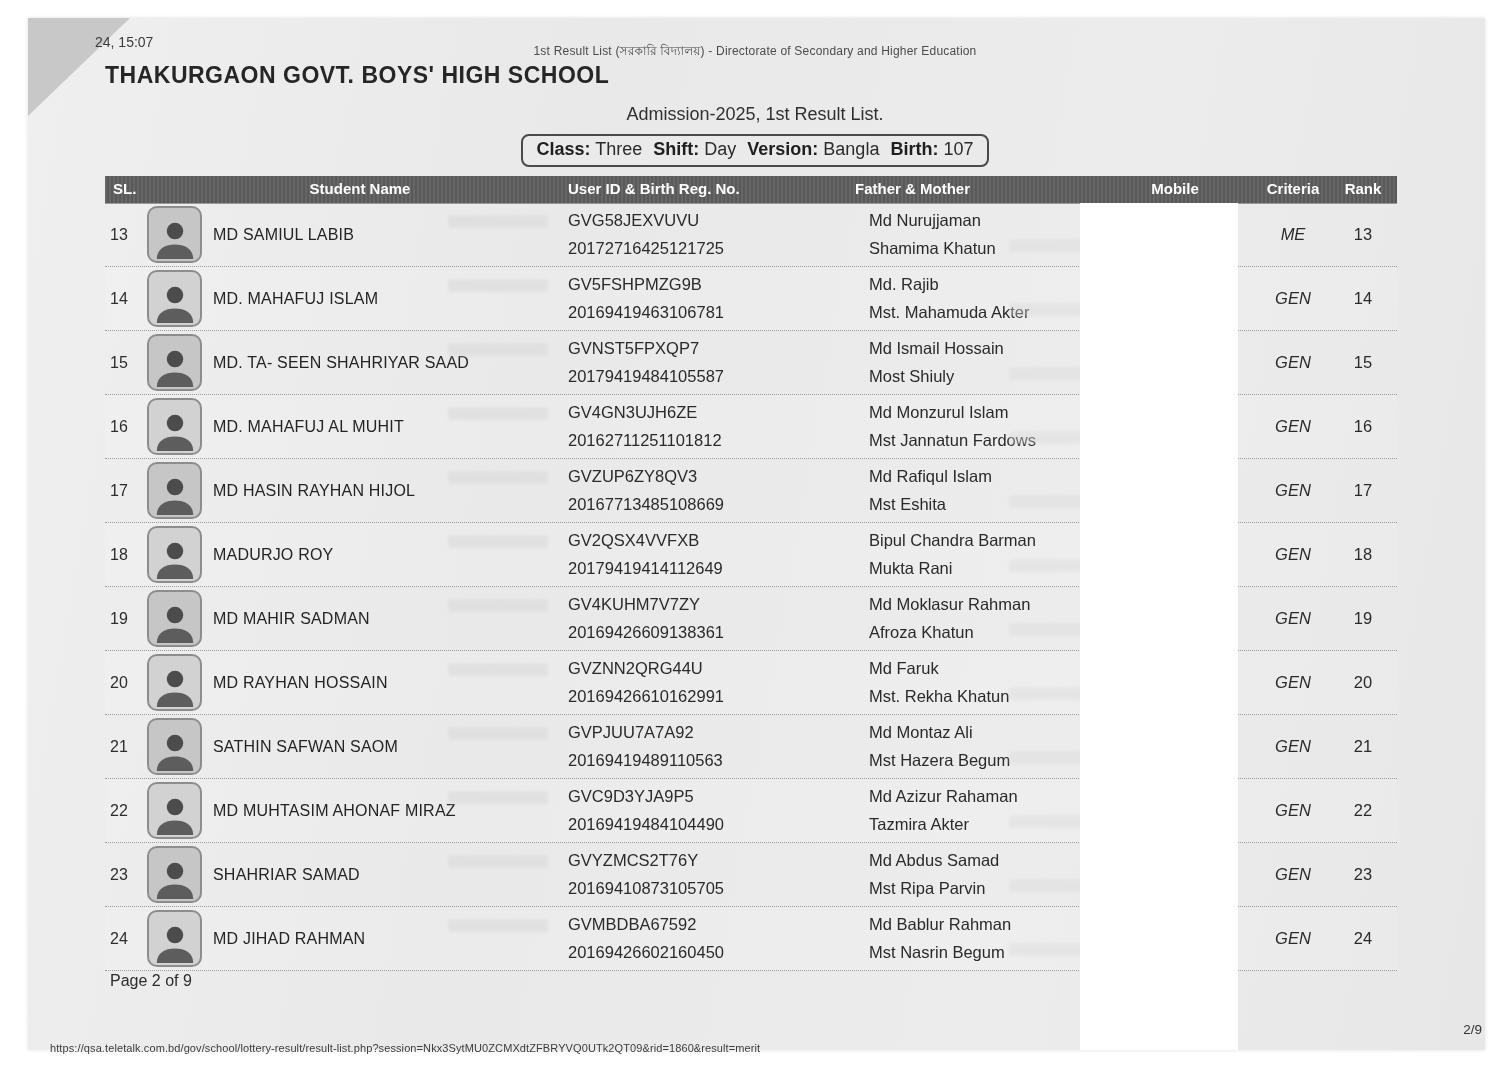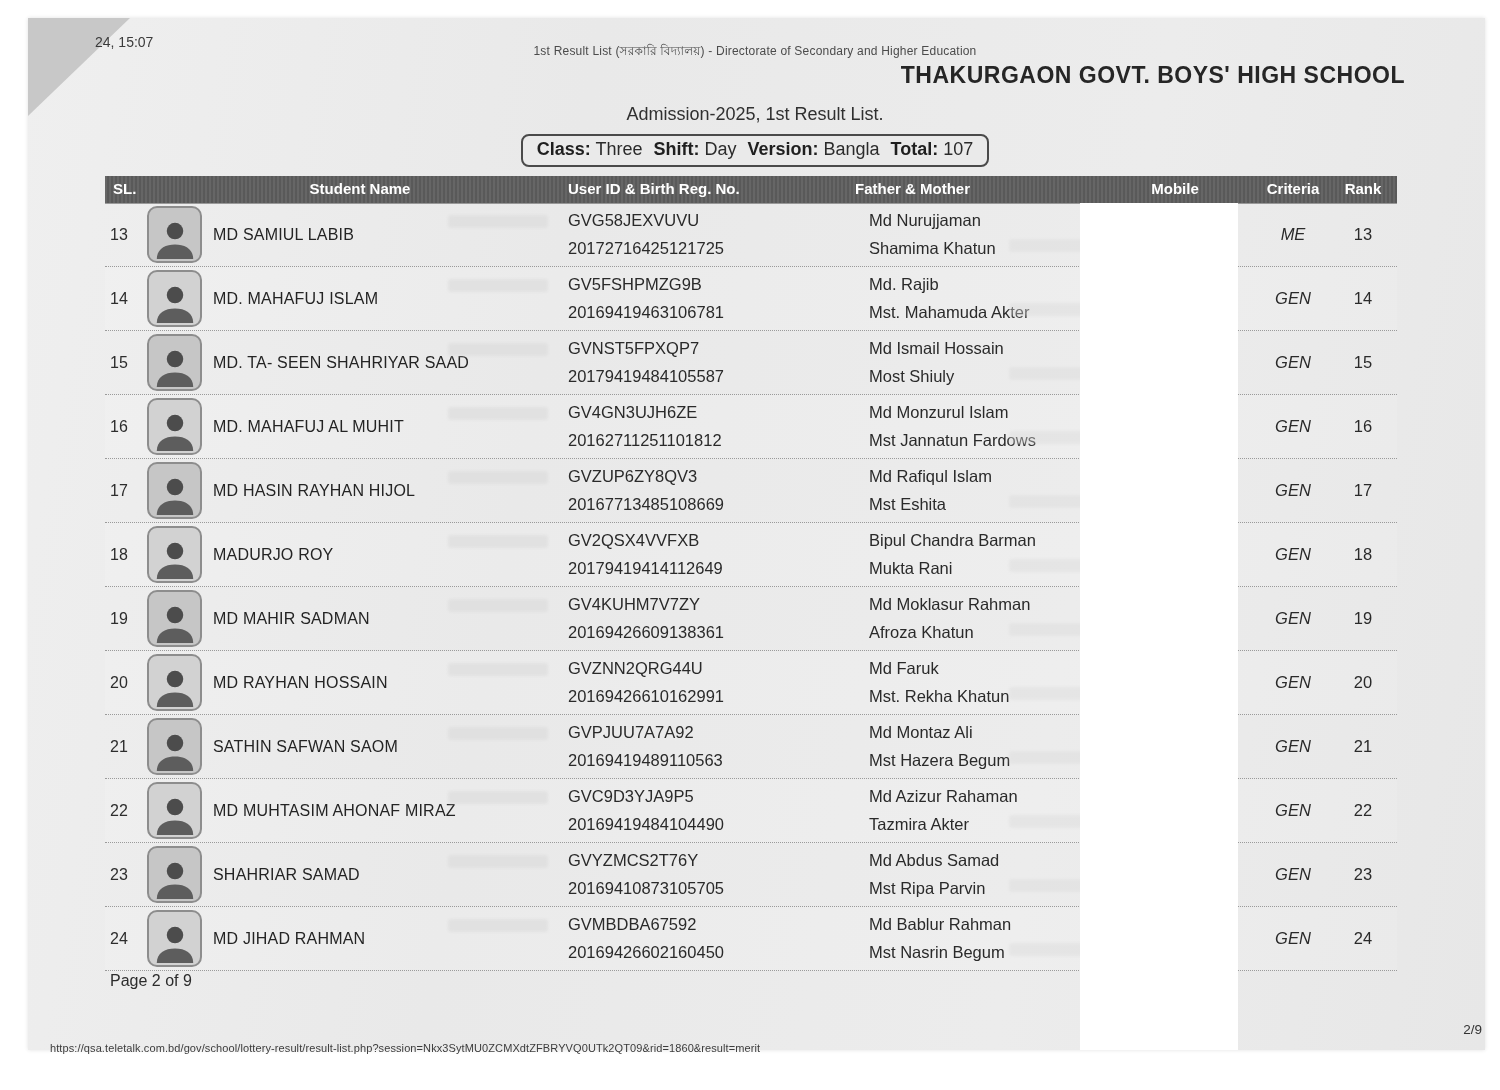--- a/index.html
+++ b/index.html
@@ -17,21 +17,21 @@
   }
   .corner-triangle{
     position:absolute;left:0;top:0;width:110px;height:140px;
     background:#c8c8c8;
     clip-path:polygon(0 0,102px 0,0 98px);
   }
   
   .timestamp{position:absolute;left:67px;top:16px;font-size:14px;color:#3a3a3a;}
   .doc-meta{position:absolute;left:77px;top:24px;width:1300px;text-align:center;
     font-size:12px;color:#4b4b4b;letter-spacing:.2px;}
-  .school-name{position:absolute;left:77px;top:44px;width:1300px;text-align:right;
+  .school-name{position:absolute;left:77px;top:44px;width:1300px;text-align:left;
     font-size:23px;font-weight:700;color:#262626;letter-spacing:.5px;}
   .subtitle{position:absolute;left:77px;top:86px;width:1300px;text-align:center;
     font-size:18px;color:#303030;}
   .info-box-wrap{position:absolute;left:77px;top:116px;width:1300px;text-align:center;}
   .info-box{
     display:inline-block;border:2px solid #4a4a4a;border-radius:8px;
     padding:3px 14px 5px 14px;font-size:18px;color:#2b2b2b;background:#eaeaea;
   }
   .info-box b{font-weight:700;color:#1f1f1f;}
   .info-box span{margin-right:6px;}
@@ -117,21 +117,21 @@
   <div class="subtitle">Admission-2025, 1st Result List.</div>
 
   <div class="info-box-wrap">
     <div class="info-box">
       <b>Class:</b>
       <span>Three</span>
       <b>Shift:</b>
       <span>Day</span>
       <b>Version:</b>
       <span>Bangla</span>
-      <b>Total:</b>
+      <b>Birth:</b>
       <span>107</span>
     </div>
   </div>
 
   <div class="tbl">
     <div class="tbl-head">
       <span class="h-sl">SL.</span>
       <span class="h-name">Student Name</span>
       <span class="h-uid">User ID &amp; Birth Reg. No.</span>
       <span class="h-parents">Father &amp; Mother</span>

